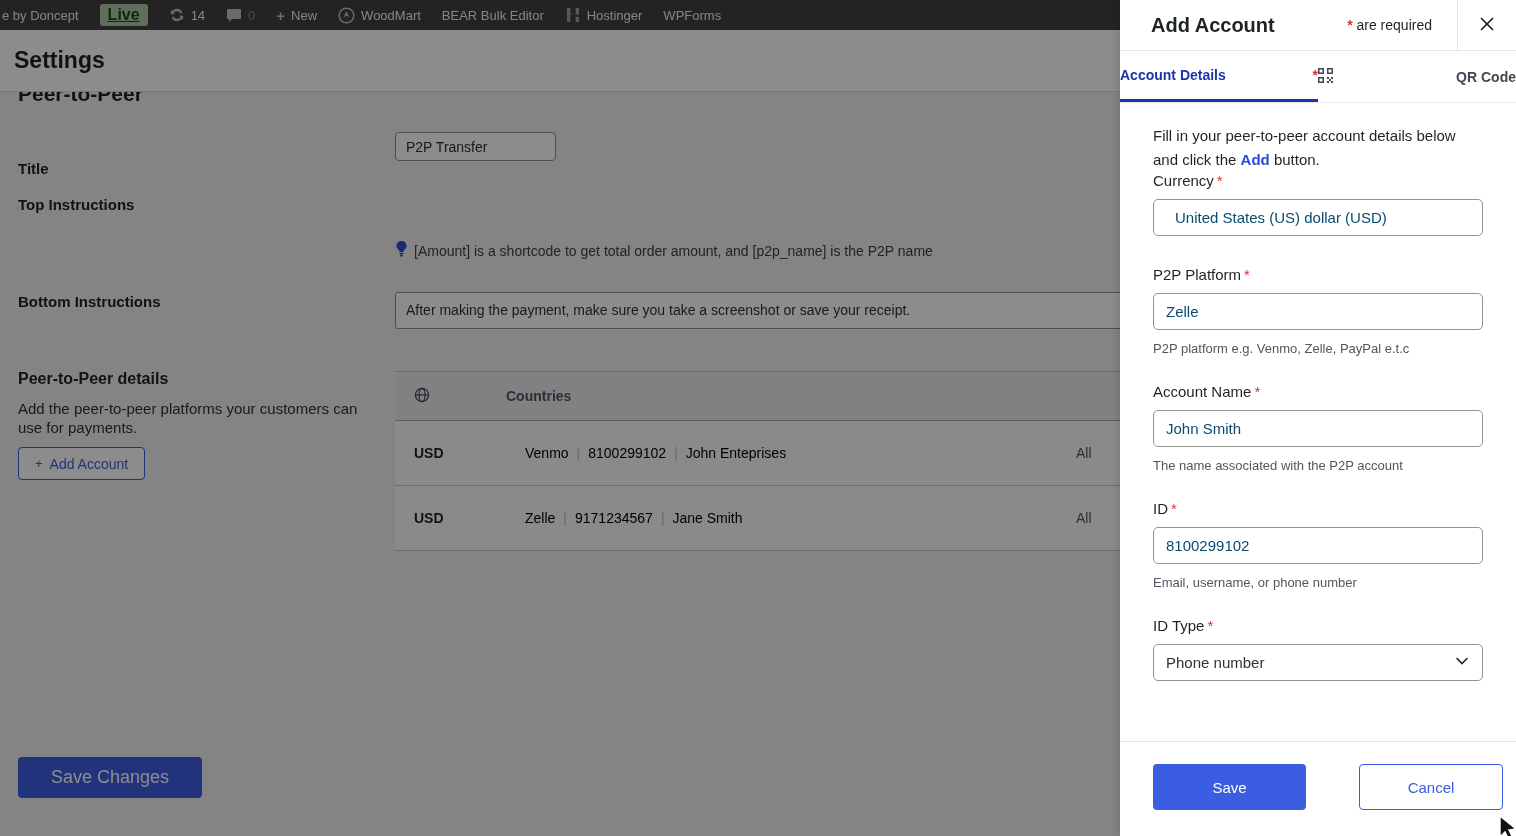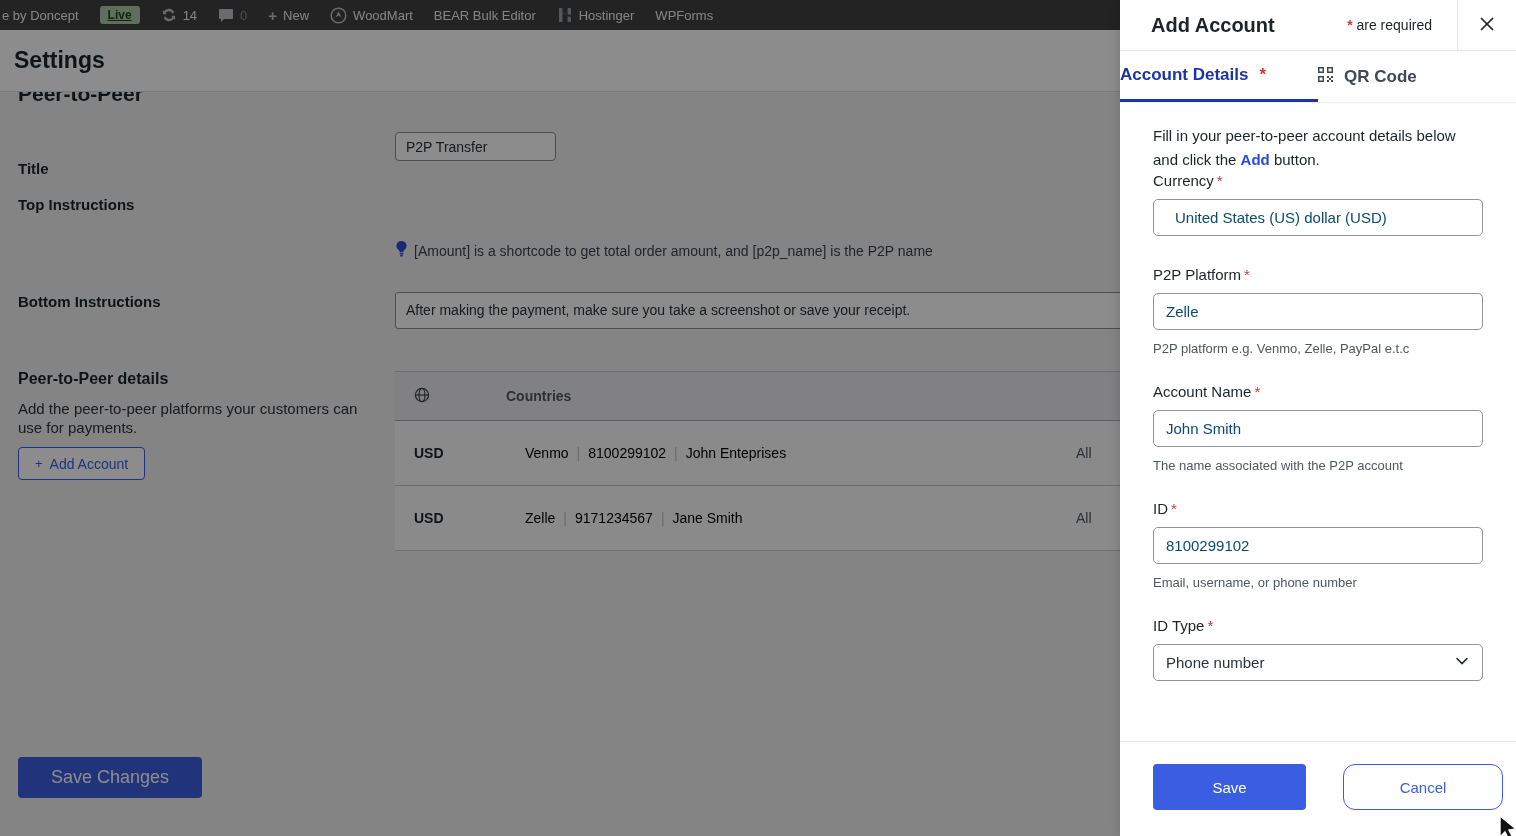--- a/index.html
+++ b/index.html
@@ -7,21 +7,21 @@
     font-family:"Liberation Sans", sans-serif; }
 
   
   .stage { position:relative; width:1516px; height:836px; }
 
   .admin-bar { position:absolute; top:0; left:0; width:100%; height:30px;
     background:#404040; display:flex; align-items:center; gap:21px;
     color:#f0f0f1; font-size:13px; padding-left:2px; z-index:1; }
   .ab-item { display:flex; align-items:center; gap:6px; white-space:nowrap; }
   .ab-count-muted { color:#8c8f94; }
-  .live-badge { background:#b0cba6; color:#1e4620; font-weight:700; font-size:12px;
+  .live-badge { background:#b0cba6; color:#1e4620; font-weight:700; font-size:16px;
     padding:2px 8px; border-radius:3px;text-decoration:underline; }
   .ab-plus { font-size:15px; font-weight:700; color:#c3c4c7; }
   .ab-icon svg { display:block; }
 
   .page { position:absolute; top:30px; left:0; width:1516px; height:806px; z-index:1; }
   .page-header { position:absolute; top:0; left:0; width:100%; height:62px;
     background:#ffffff; border-bottom:1px solid #dcdcde; z-index:3;
     display:flex; align-items:center; padding-left:14px; }
   .page-title { font-size:23px; font-weight:700; color:#1d2327; }
 
@@ -73,22 +73,22 @@
     z-index:10; box-shadow:-2px 0 8px rgba(0,0,0,0.12); }
   .panel-header { height:51px; border-bottom:1px solid #e5e5e5; display:flex; align-items:center; }
   .panel-title { font-size:20px; font-weight:700; color:#1d2327; margin-left:31px; }
   .required-note { margin-left:auto; margin-right:25px; font-size:14px; color:#1d2327; }
   .req-star { color:#d63638; font-weight:700; }
   .header-divider { width:1px; height:51px; background:#e5e5e5; }
   .close-btn { width:58px; height:51px; display:flex; align-items:center; justify-content:center;
     background:none; border:none; cursor:pointer; }
 
   .tabs { height:52px; display:flex; border-bottom:1px solid #ececec; }
-  .tab { flex:1; display:flex; align-items:center; justify-content:flex-start; gap:11px;
-    font-size:17px; font-weight:700; cursor:pointer; }
+  .tab { flex:1; display:flex; align-items:center; justify-content:space-between; gap:11px;
+    font-size:14px; font-weight:700; cursor:pointer; }
   .tab-active { color:#1d33a8; border-bottom:3px solid #1d33a8; }
   .tab-inactive { color:#414753; }
 
   .panel-body { padding:0 33px; }
   .intro { margin-top:21px; width:322px; font-size:15px; line-height:24px; color:#1d2327; }
   .intro .add-word { color:#2749e0; font-weight:700; }
 
   .p-label { display:block; font-size:15px; color:#1d2327; }
   .p-star { color:#d63638; margin-left:3px; }
   .p-input { display:block; width:330px; height:37px; border:1px solid #949494; border-radius:5px;
@@ -102,22 +102,22 @@
 
   .p-select { margin-top:10px; width:330px; height:37px; border:1px solid #949494; border-radius:5px;
     display:flex; align-items:center; font-size:15px; color:#2c3338; padding:0 12px; cursor:pointer;
     justify-content:space-between; background:#fff; }
 
   .panel-footer { position:absolute; bottom:0; left:0; width:100%; height:95px;
     border-top:1px solid #e4e4e4; background:#fff; display:flex; align-items:flex-start;
     padding:22px 13px 0 33px; }
   .btn-save { width:153px; height:46px; background:#3b5de1; color:#fff; border:none; border-radius:4px;
     font-size:15px; cursor:pointer; font-family:"Liberation Sans", sans-serif; }
-  .btn-cancel { width:160px; height:46px; margin-left:auto; background:#fff; color:#3b5de1;
-    border:1px solid #3b5de1; border-radius:12px; font-size:15px; cursor:pointer;
+  .btn-cancel { width:144px; height:46px; margin-left:auto; background:#fff; color:#3b5de1;
+    border:1px solid #3b5de1; border-radius:4px; font-size:15px; cursor:pointer;
     font-family:"Liberation Sans", sans-serif; }
 
   .cursor { position:absolute; right:-6px; bottom:-9px; z-index:20; }
 </style>
 </head>
 <body>
 
 <div class="stage">
 
   <div class="admin-bar">

